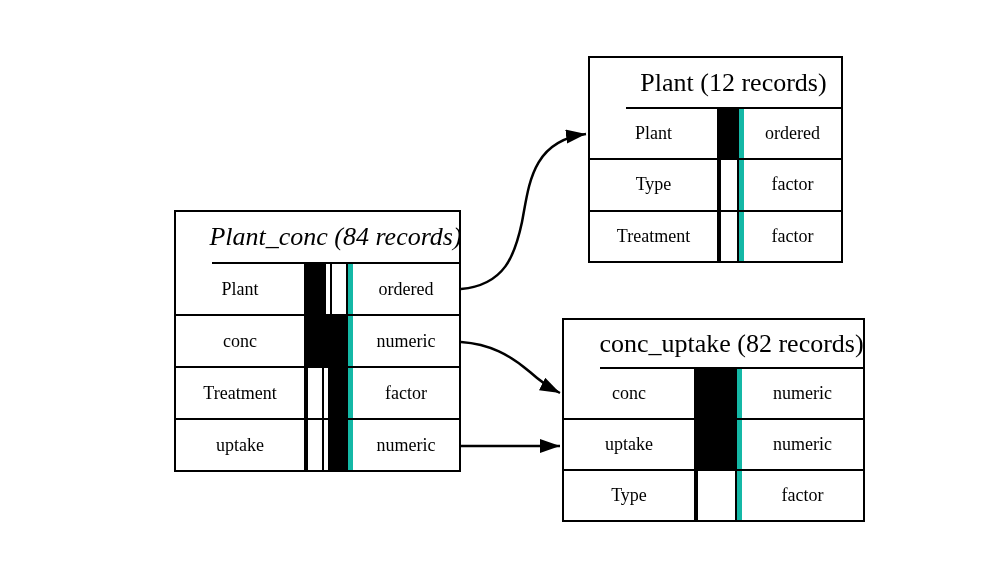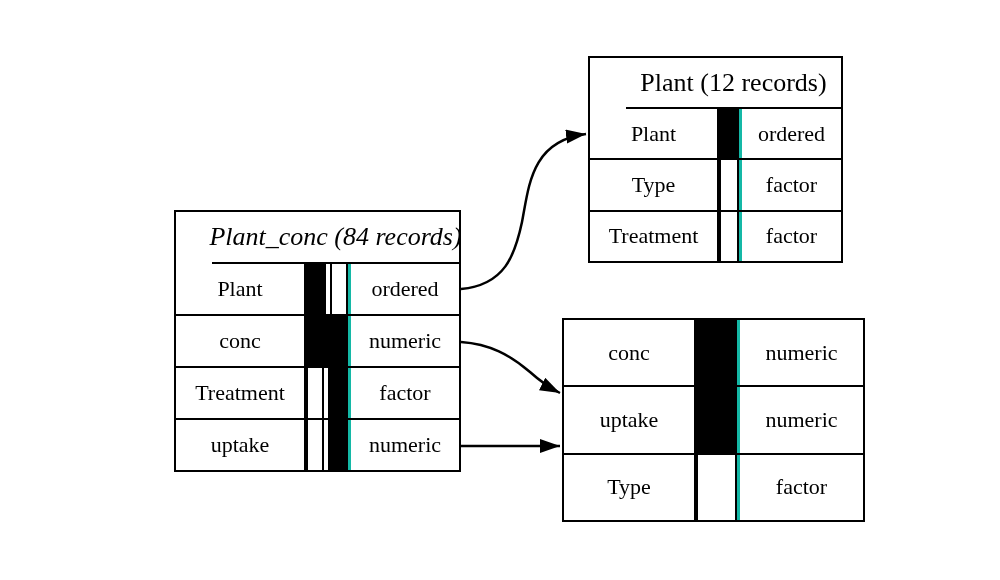--- a/index.html
+++ b/index.html
@@ -11,23 +11,23 @@
   .tbl{
     position:absolute;box-sizing:border-box;border:2px solid #000;
     background:#fff;display:flex;flex-direction:column;
   }
   .hdr{
     flex:none;border-bottom:2px solid #000;display:flex;
     align-items:center;justify-content:center;font-size:26px;white-space:nowrap;margin-left:36px;
   }
   .row{display:flex;flex:1;border-bottom:2px solid #000;min-height:0;}
   .row:last-child{border-bottom:none;}
-  .cell{display:flex;align-items:center;justify-content:center;font-size:22px;}
+  .cell{display:flex;align-items:center;justify-content:center;font-size:18px;}
   .name{flex:none;border-right:2px solid #000;}
-  .type{flex:1;border-left:3px solid #14b8a6;}
+  .type{flex:1;border-left:5px solid #14b8a6;}
   .keys{flex:none;position:relative;}
   .keys::before,.keys::after{content:"";position:absolute;top:0;bottom:0;box-sizing:border-box;}
   
   .k2[data-key="a"]::before{left:0;width:20px;background:#000;}
   .k2[data-key="a"]::after{left:24px;right:0;background:#fff;border-left:2px solid #000;border-right:2px solid #000;}
   .k2[data-key="ab"]::before{left:0;right:0;background:#000;}
   .k2[data-key="b"]::after{left:0;width:18px;background:#fff;border-left:2px solid #000;border-right:2px solid #000;}
   .k2[data-key="b"]::before{left:22px;right:0;background:#000;}
   
   .k1[data-key="full"]::before{left:0;right:0;background:#000;}
@@ -89,20 +89,21 @@
       <div class="cell type">factor</div>
     </div>
     <div class="row">
       <div class="cell name">Treatment</div>
       <div class="keys k1" data-key="none"></div>
       <div class="cell type">factor</div>
     </div>
   </div>
 
   <div class="tbl" id="tbl-conc-uptake">
+    <div class="hdr">conc_uptake (82 records)</div>
     <div class="row">
       <div class="cell name">conc</div>
       <div class="keys k1" data-key="full"></div>
       <div class="cell type">numeric</div>
     </div>
     <div class="row">
       <div class="cell name">uptake</div>
       <div class="keys k1" data-key="full"></div>
       <div class="cell type">numeric</div>
     </div>

